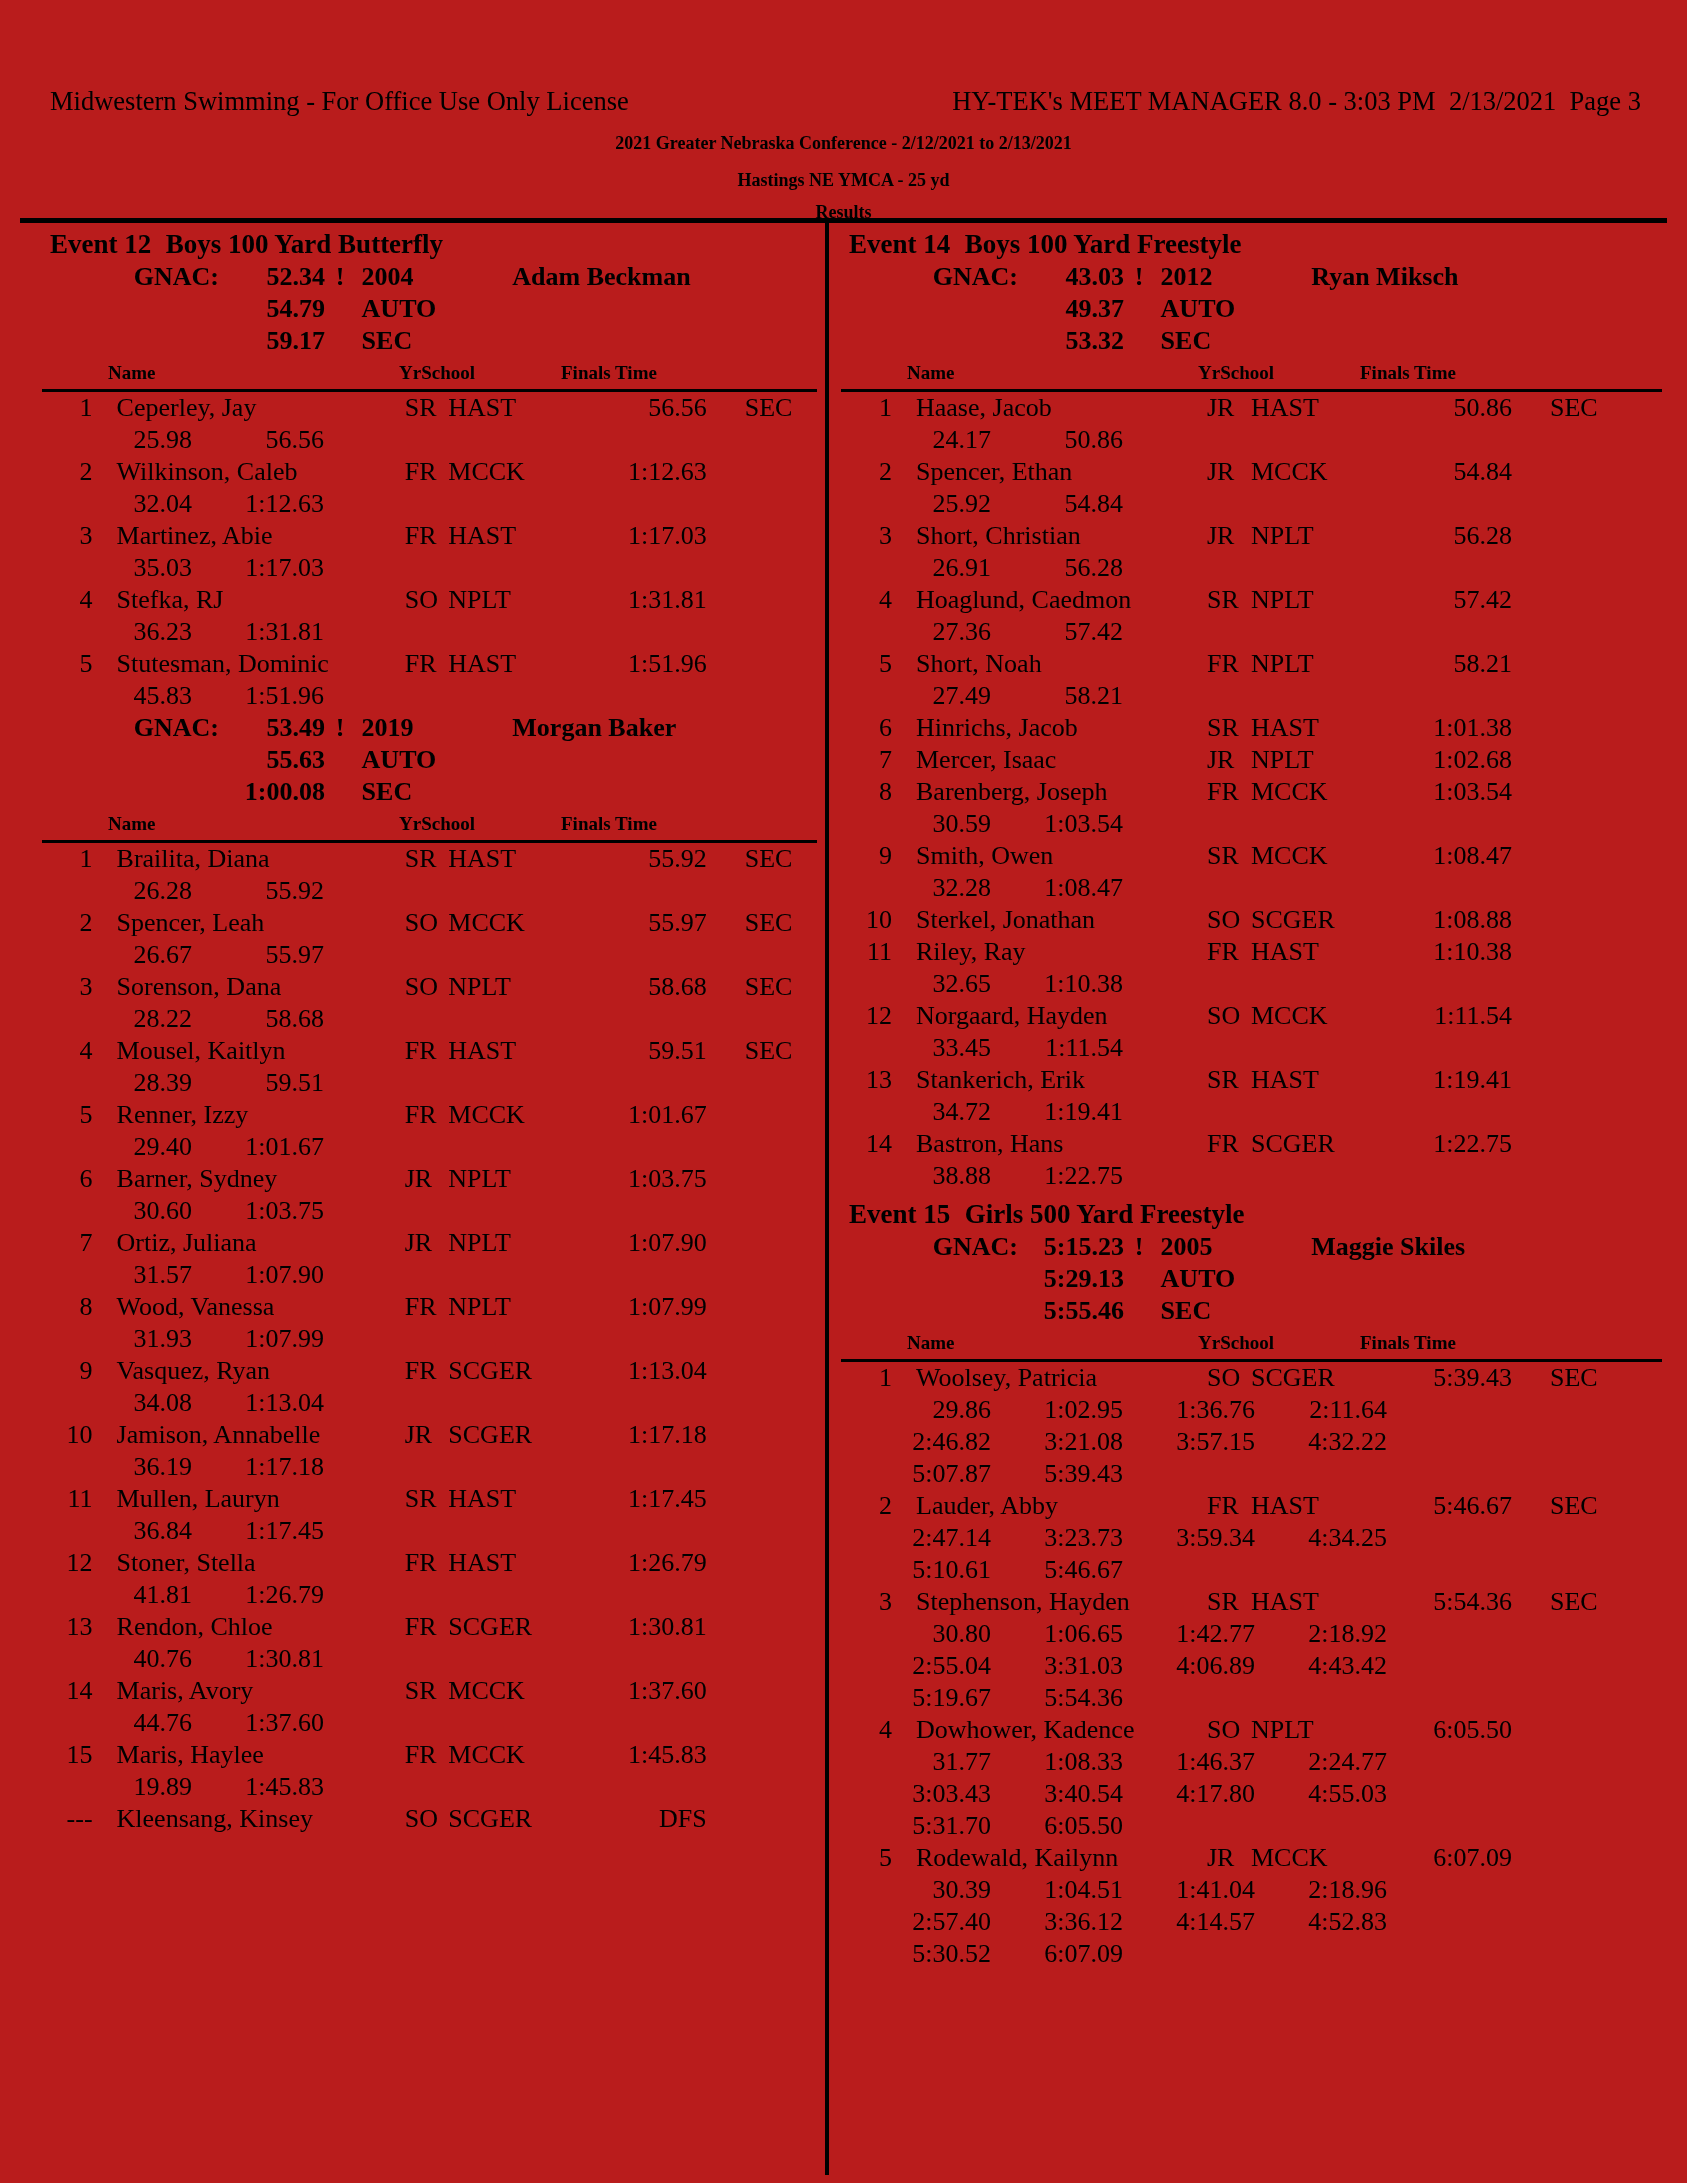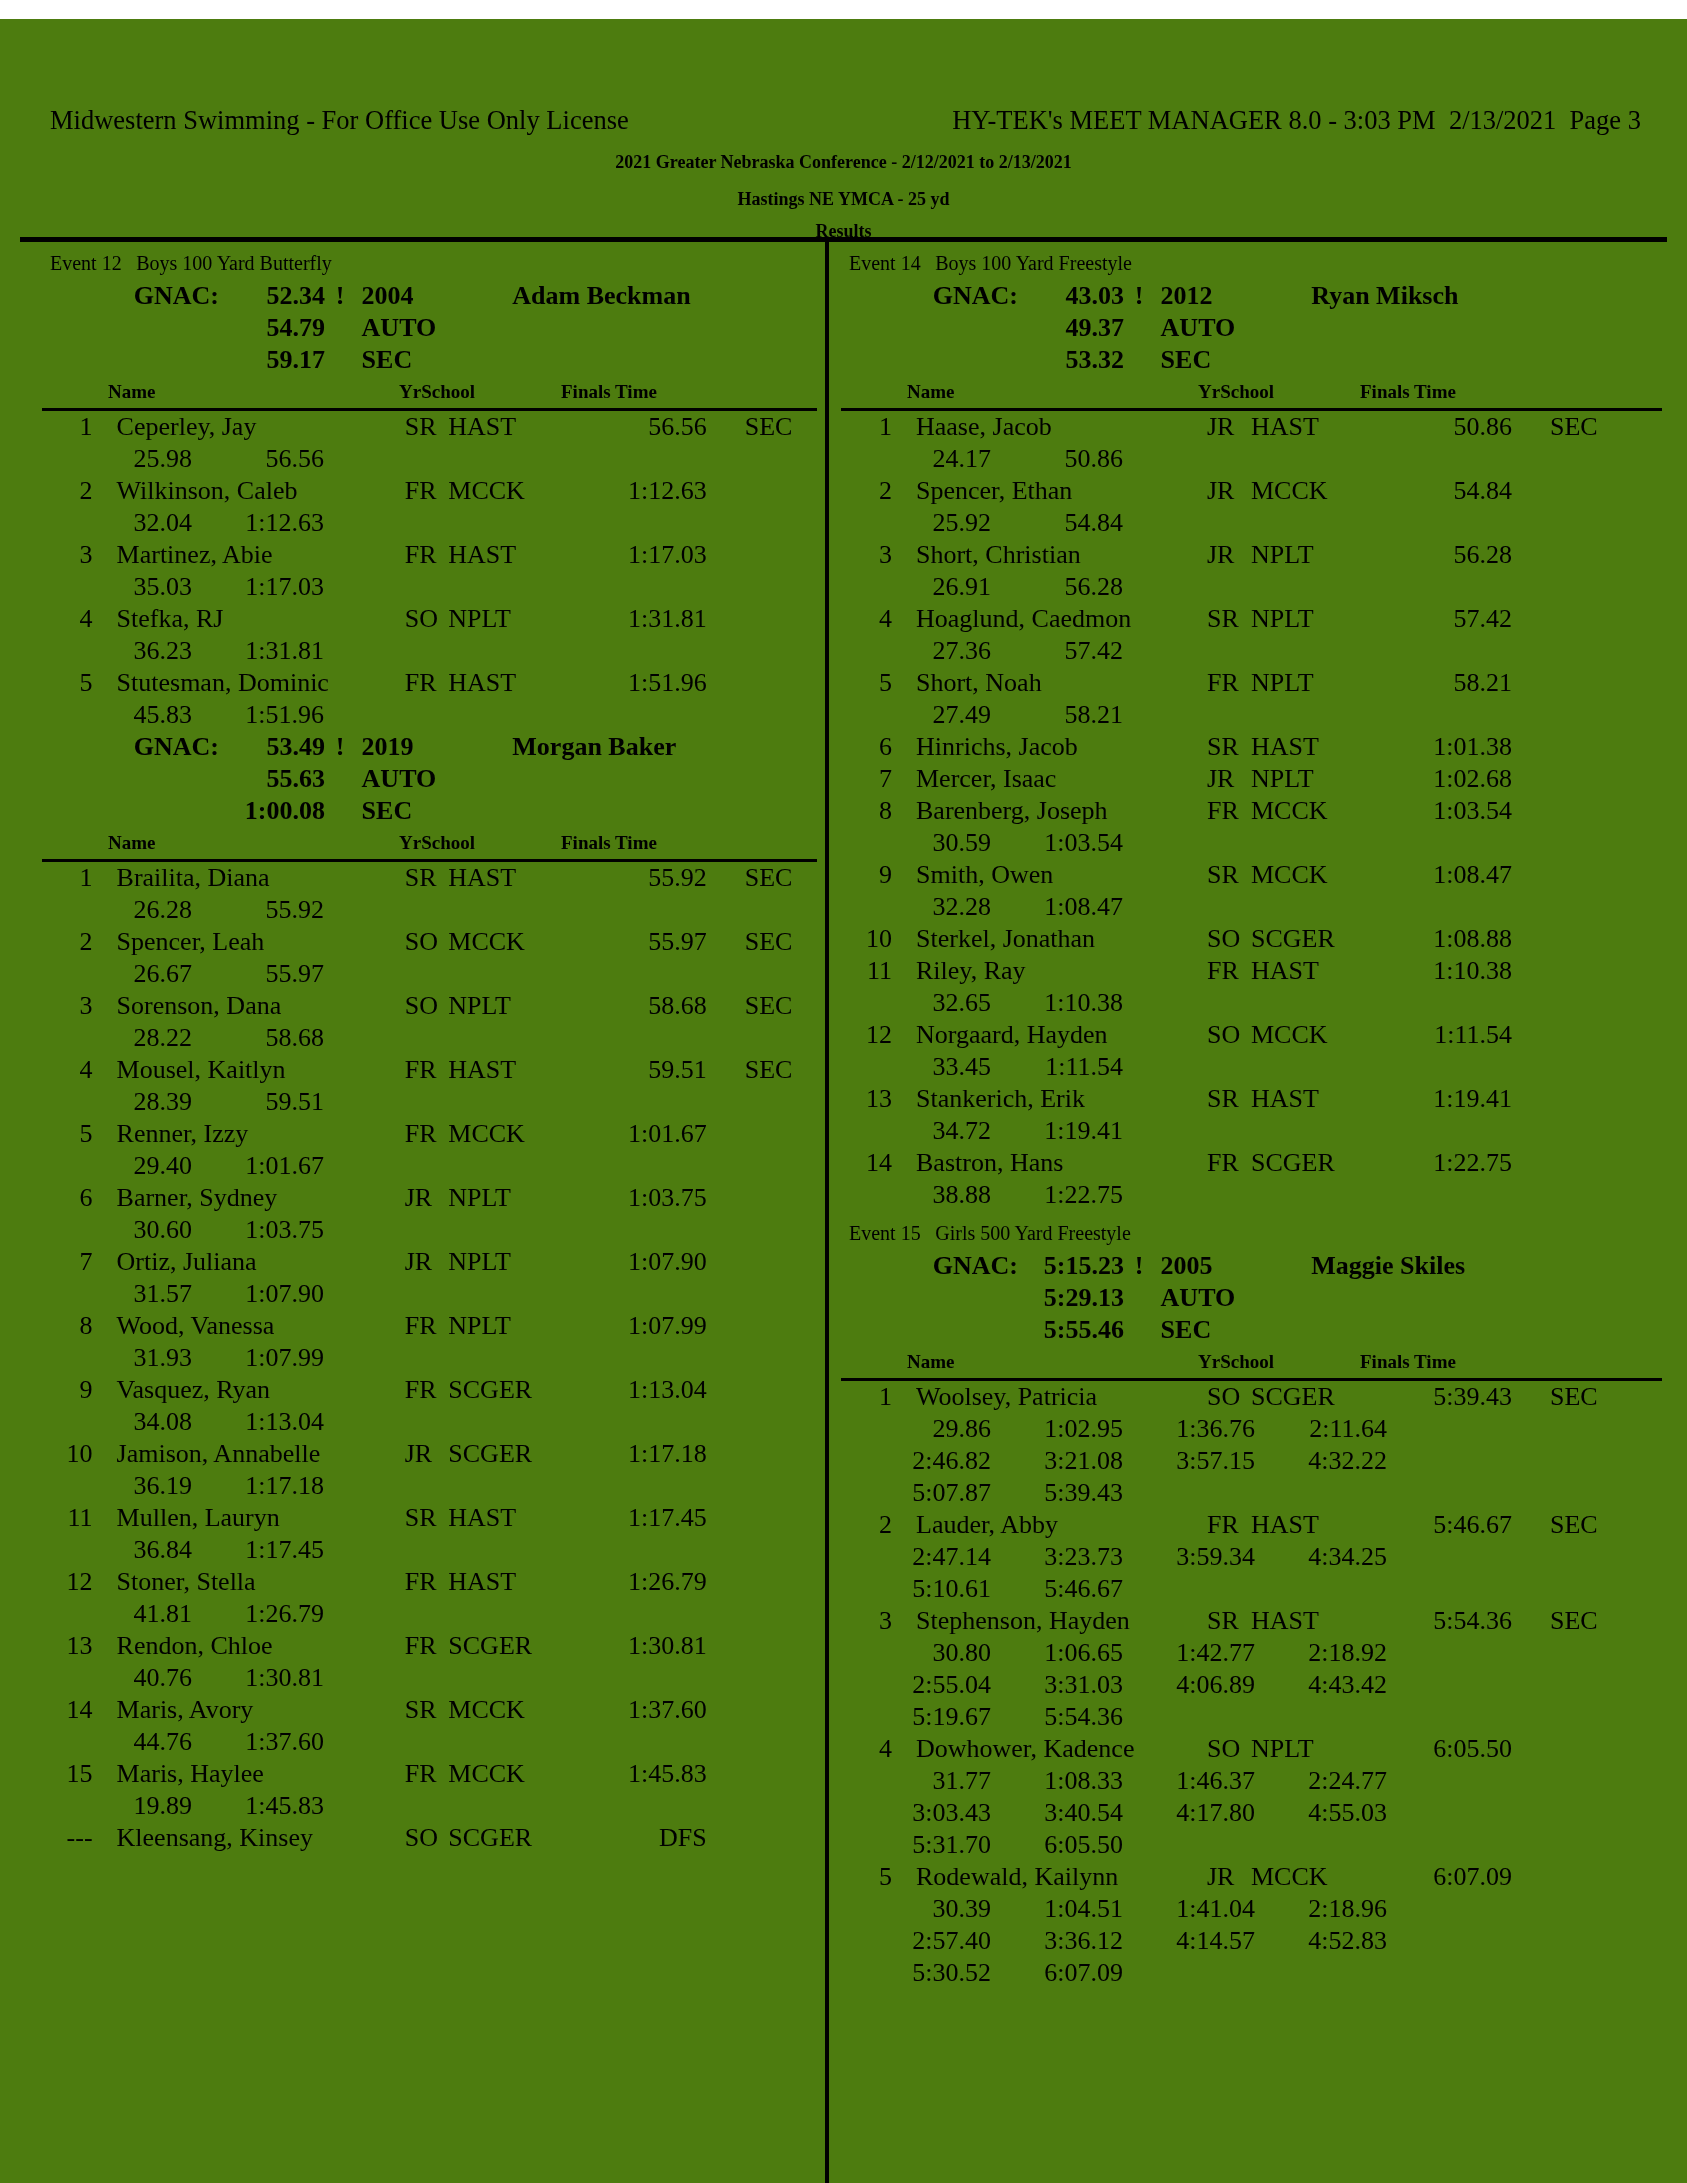--- a/index.html
+++ b/index.html
@@ -1,38 +1,38 @@
 <!DOCTYPE html>
 <html style="font-size:10.6px"><head>
 <meta charset="utf-8">
 <style>
   html,body { margin:0; padding:0; background:#ffffff; }
   body { width:1687px; height:2183px; position:relative; color:#000;
          font-family:"Liberation Serif","DejaVu Serif",serif; }
   .pre { white-space:pre-wrap; }
-  .page { position:absolute; inset:0; background:#4d7c0f;margin-top:19px; }
+  .page { position:absolute; inset:0; background:#b91c1c; }
 
   
   .meta-row { position:absolute; top:85px; left:50px; right:46px;
               display:flex; justify-content:space-between; font-size:26.5px; line-height:32px; }
   .big-title { position:absolute; left:0; width:100%; text-align:center;
                font-weight:bold; font-size:18px; line-height:33px; }
   #t1 { top:127px; } #t2 { top:164px; } #t3 { top:196px; }
   .top-rule { position:absolute; top:218px; left:20px; width:1647px; height:4.6px; background:#000; }
 
   
   .content { position:absolute; top:223px; left:20px; width:1647px;
              display:flex; align-items:stretch; min-height:1952px; }
   .col { box-sizing:border-box; }
   .col-left  { width:809px; border-right:4.6px solid #000; padding-left:30px; padding-right:8px; }
   .col-right { flex:1; padding-left:20px; padding-right:5.3px; }
 
   
   .event { margin:0; }
-  .event-title { font-weight:normal; font-size:20px; line-height:33px; margin-top:5.3px; }
+  .event-title { font-weight:bold; font-size:27px; line-height:33px; margin-top:5.3px; }
   .event-title .ev-name { margin-left:14.6px; }
 
   .rec { display:flex; font-weight:bold; font-size:26px; line-height:32px; }
   .rec .r-label { width:169px; text-align:right; }
   .rec .r-time  { width:106px; text-align:right; }
   .rec .r-flag  { width:30px;  text-align:center; }
   .rec .r-year  { width:152px; text-align:left; padding-left:6.6px; box-sizing:border-box; }
   .rec .r-holder{ flex:1; padding-left:5.3px; }
 
   .thead { position:relative; height:32px; font-weight:bold; font-size:19px; line-height:32px;

